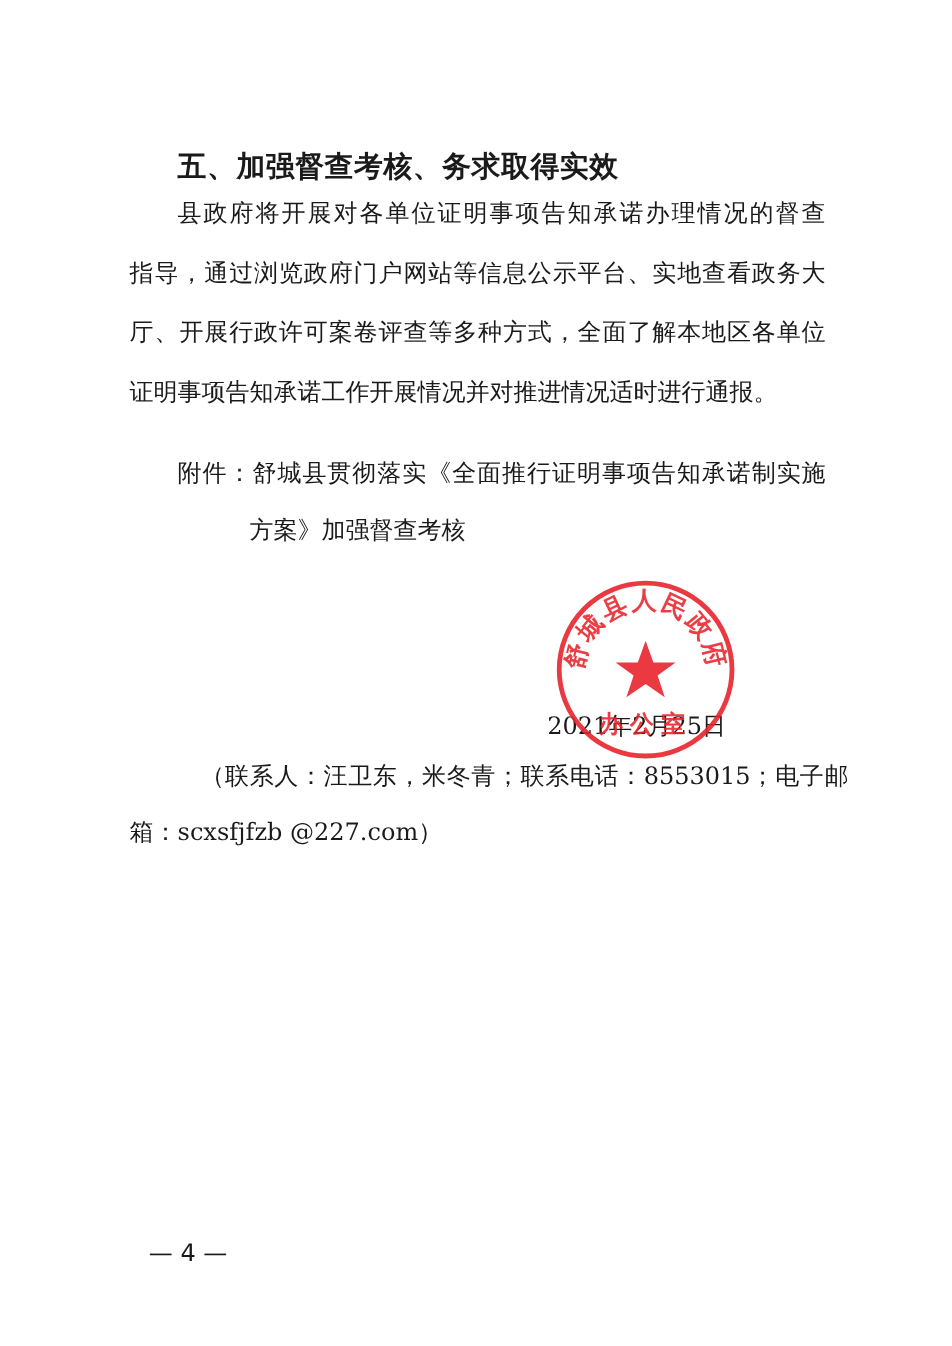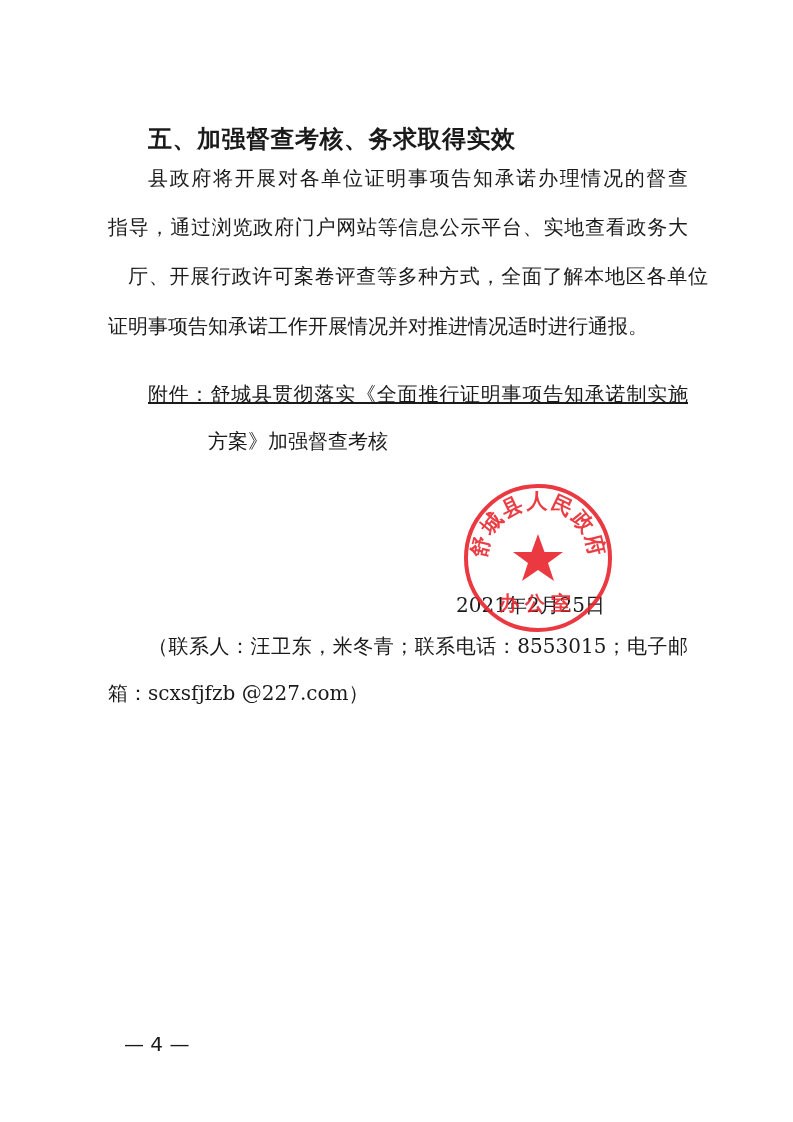--- a/index.html
+++ b/index.html
@@ -67,40 +67,40 @@
 </style>
 </head>
 <body>
 
 <div>
 
   <div class="heading">五、加强督查考核、务求取得实效</div>
 
   <div class="line justify indent" style="top:168px;font-family:Liberation Serif, serif;">县政府将开展对各单位证明事项告知承诺办理情况的督查</div>
   <div class="line justify" style="top:217px;">指导，通过浏览政府门户网站等信息公示平台、实地查看政务大</div>
-  <div class="line justify" style="top:266px;margin-left:20px;">厅、开展行政许可案卷评查等多种方式，全面了解本地区各单位</div>
+  <div class="line justify" style="top:266px;">厅、开展行政许可案卷评查等多种方式，全面了解本地区各单位</div>
   <div class="line" style="top:316px;">证明事项告知承诺工作开展情况并对推进情况适时进行通报。</div>
 
-  <div class="line justify indent" style="top:384px;text-decoration:underline;">附件：舒城县贯彻落实《全面推行证明事项告知承诺制实施</div>
+  <div class="line justify indent" style="top:384px;">附件：舒城县贯彻落实《全面推行证明事项告知承诺制实施</div>
   <div class="line" style="top:431px; left:208px;">方案》加强督查考核</div>
 
   <div class="date">2021年2月25日</div>
 
   <div class="seal">
     <svg width="152" height="152" viewBox="0 0 152 152">
       <defs>
         <path id="sealArc" d="M 26 92 A 52 52 0 1 1 126 92" fill="none"></path>
       </defs>
       <circle cx="76" cy="76" r="72" fill="none" stroke="#e8242b" stroke-width="4" opacity="0.9"></circle>
       <text font-size="21" font-weight="bold" fill="#e8242b" opacity="0.88" font-family="DejaVu Sans, sans-serif">
         <textPath href="#sealArc" startOffset="50%" text-anchor="middle" letter-spacing="2">舒城县人民政府</textPath>
       </text>
       <polygon points="76,52 82.5,70 101,70 86,81 92,99 76,88 60,99 66,81 51,70 69.5,70" fill="#e8242b" opacity="0.9"></polygon>
       <text x="76" y="128" font-size="20" font-weight="bold" fill="#e8242b" opacity="0.88" text-anchor="middle" letter-spacing="6" font-family="DejaVu Sans, sans-serif">办公室</text>
     </svg>
   </div>
 
-  <div class="line justify indent" style="top:636px;">（联系人：汪卫东，米冬青；联系电话：8553015；电子邮</div>
+  <div class="line justify indent" style="top:636px;margin-left:19px;">（联系人：汪卫东，米冬青；联系电话：8553015；电子邮</div>
   <div class="line" style="top:683px;">箱：scxsfjfzb @227.com）</div>
 
   <div class="page-number">— 4 —</div>
 
 </div>
 
 </body></html>

